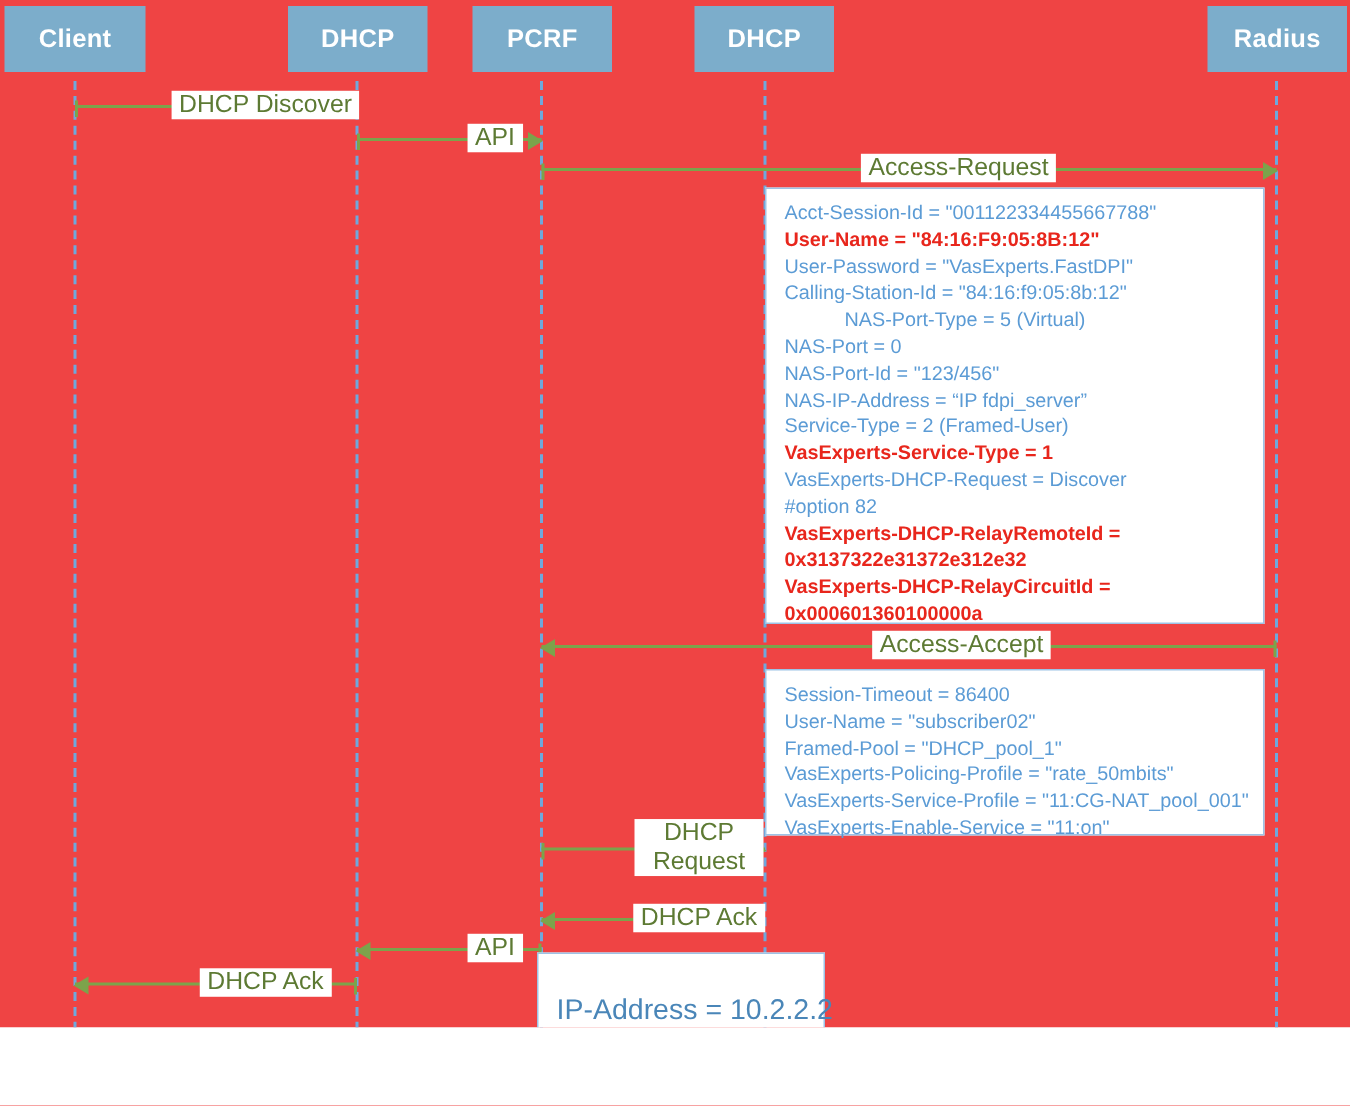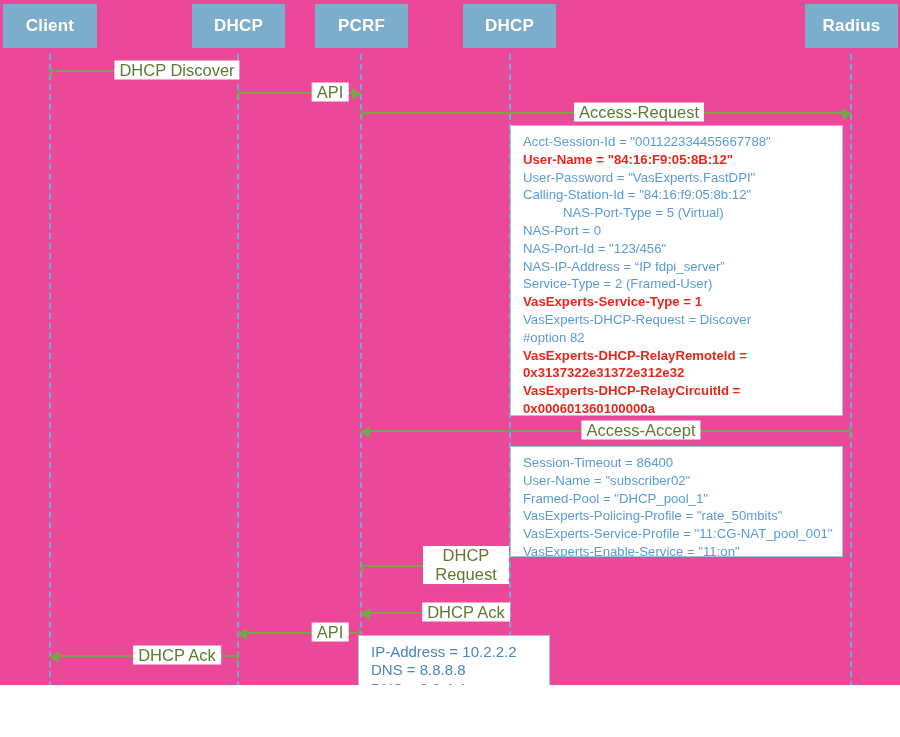--- a/index.html
+++ b/index.html
@@ -5,21 +5,21 @@
 <style>
   html,body{margin:0;padding:0;background:#ffffff;}
   body{
     font-family:"Liberation Sans","DejaVu Sans",sans-serif;
     -webkit-font-smoothing:antialiased;
   }
   #canvas{
     position:relative;
     width:900px;
     height:685px;
-    background:#ec4899;
+    background:#ef4444;
     overflow:hidden;
   }
 
   
   .actor-box{
     position:absolute;
     display:flex;
     align-items:center;
     justify-content:center;
     background:#7CADCB;
@@ -102,22 +102,23 @@
     line-height:17.8px;
     color:#5B9BD5;
     white-space:nowrap;
   }
   .attr-box .line.hl{
     color:#E8261C;
     font-weight:bold;
   }
   .attr-box.payload .line{
     color:#4A86B8;
-    font-size:15px;
+    font-size:19px;
     line-height:18.4px;
+    margin-top:22px;
   }
 </style>
 </head>
 <body>
 
 <div id="canvas">
   <div id="lifelines">
       <div class="lifeline" style="left: 49px; top: 54px; height: 683px; border-left-color: rgb(111, 168, 220);"></div>
       <div class="lifeline" style="left: 237px; top: 54px; height: 683px; border-left-color: rgb(111, 168, 220);"></div>
       <div class="lifeline" style="left: 360px; top: 54px; height: 683px; border-left-color: rgb(111, 168, 220);"></div>

